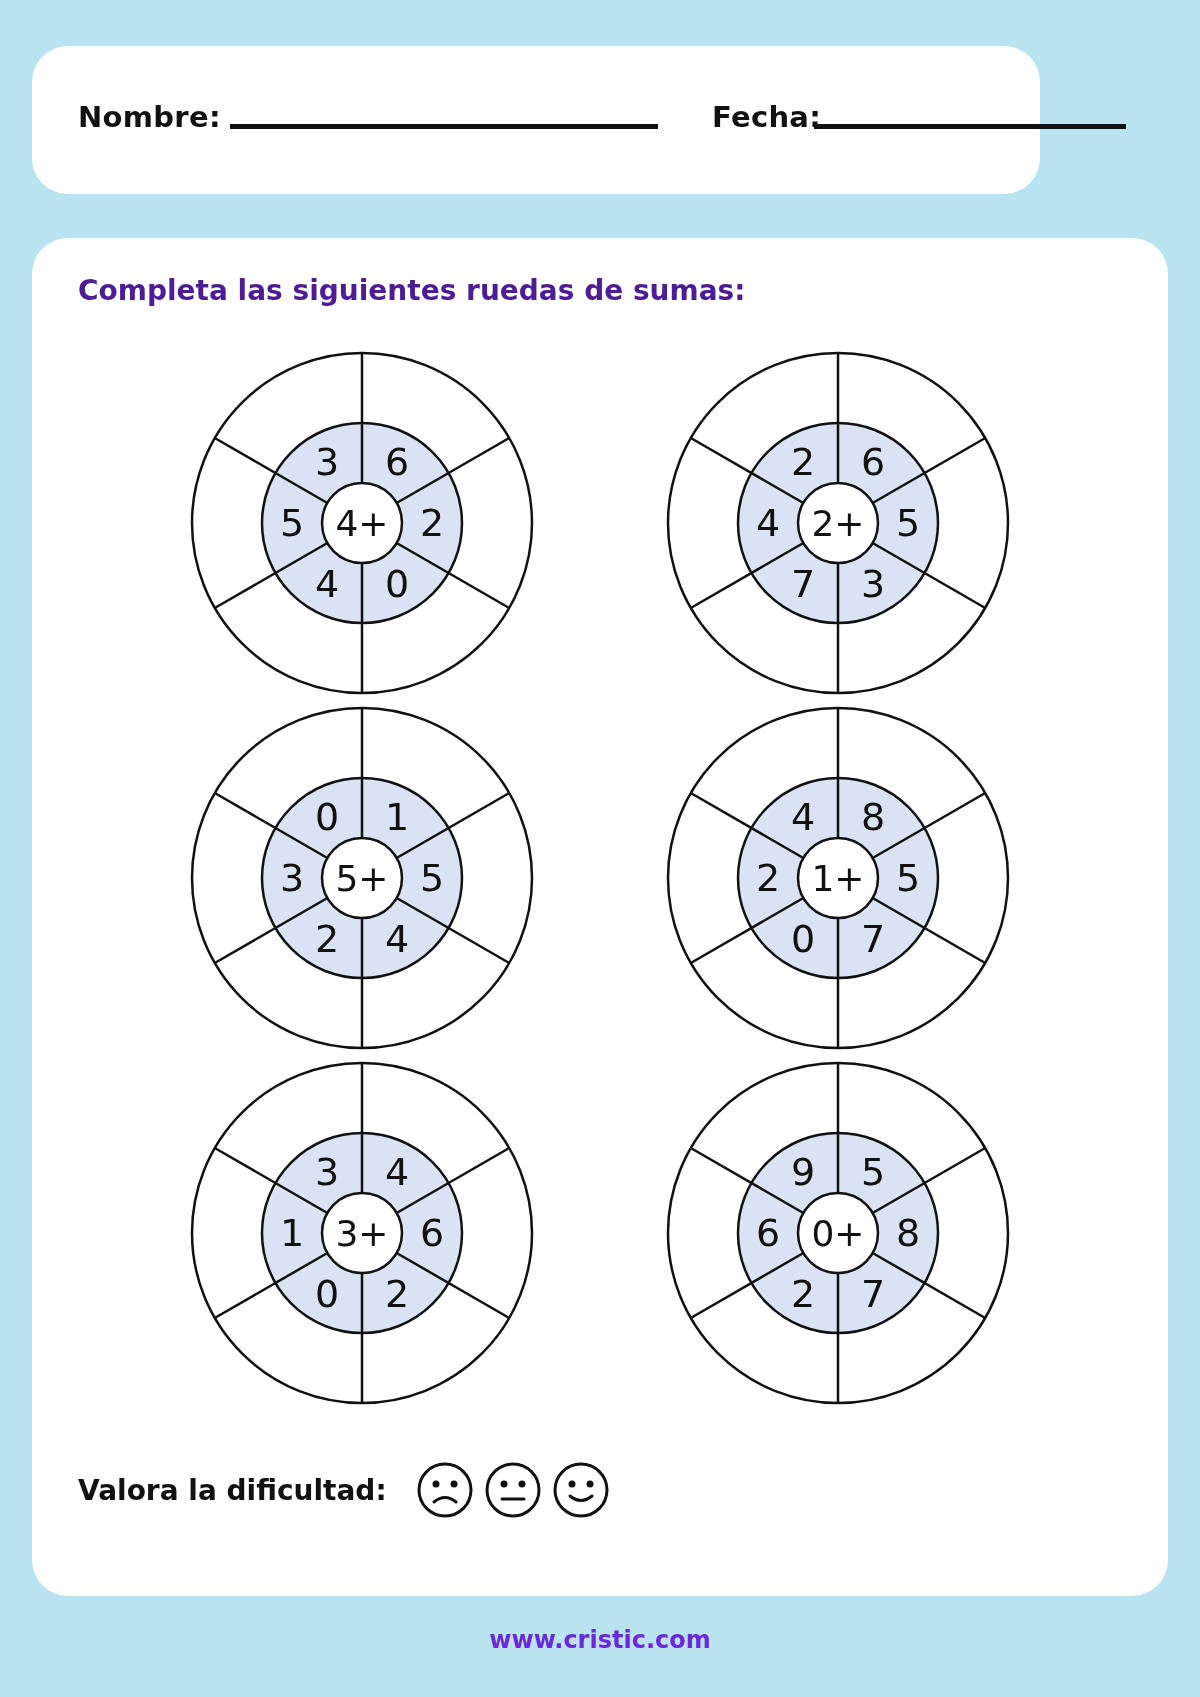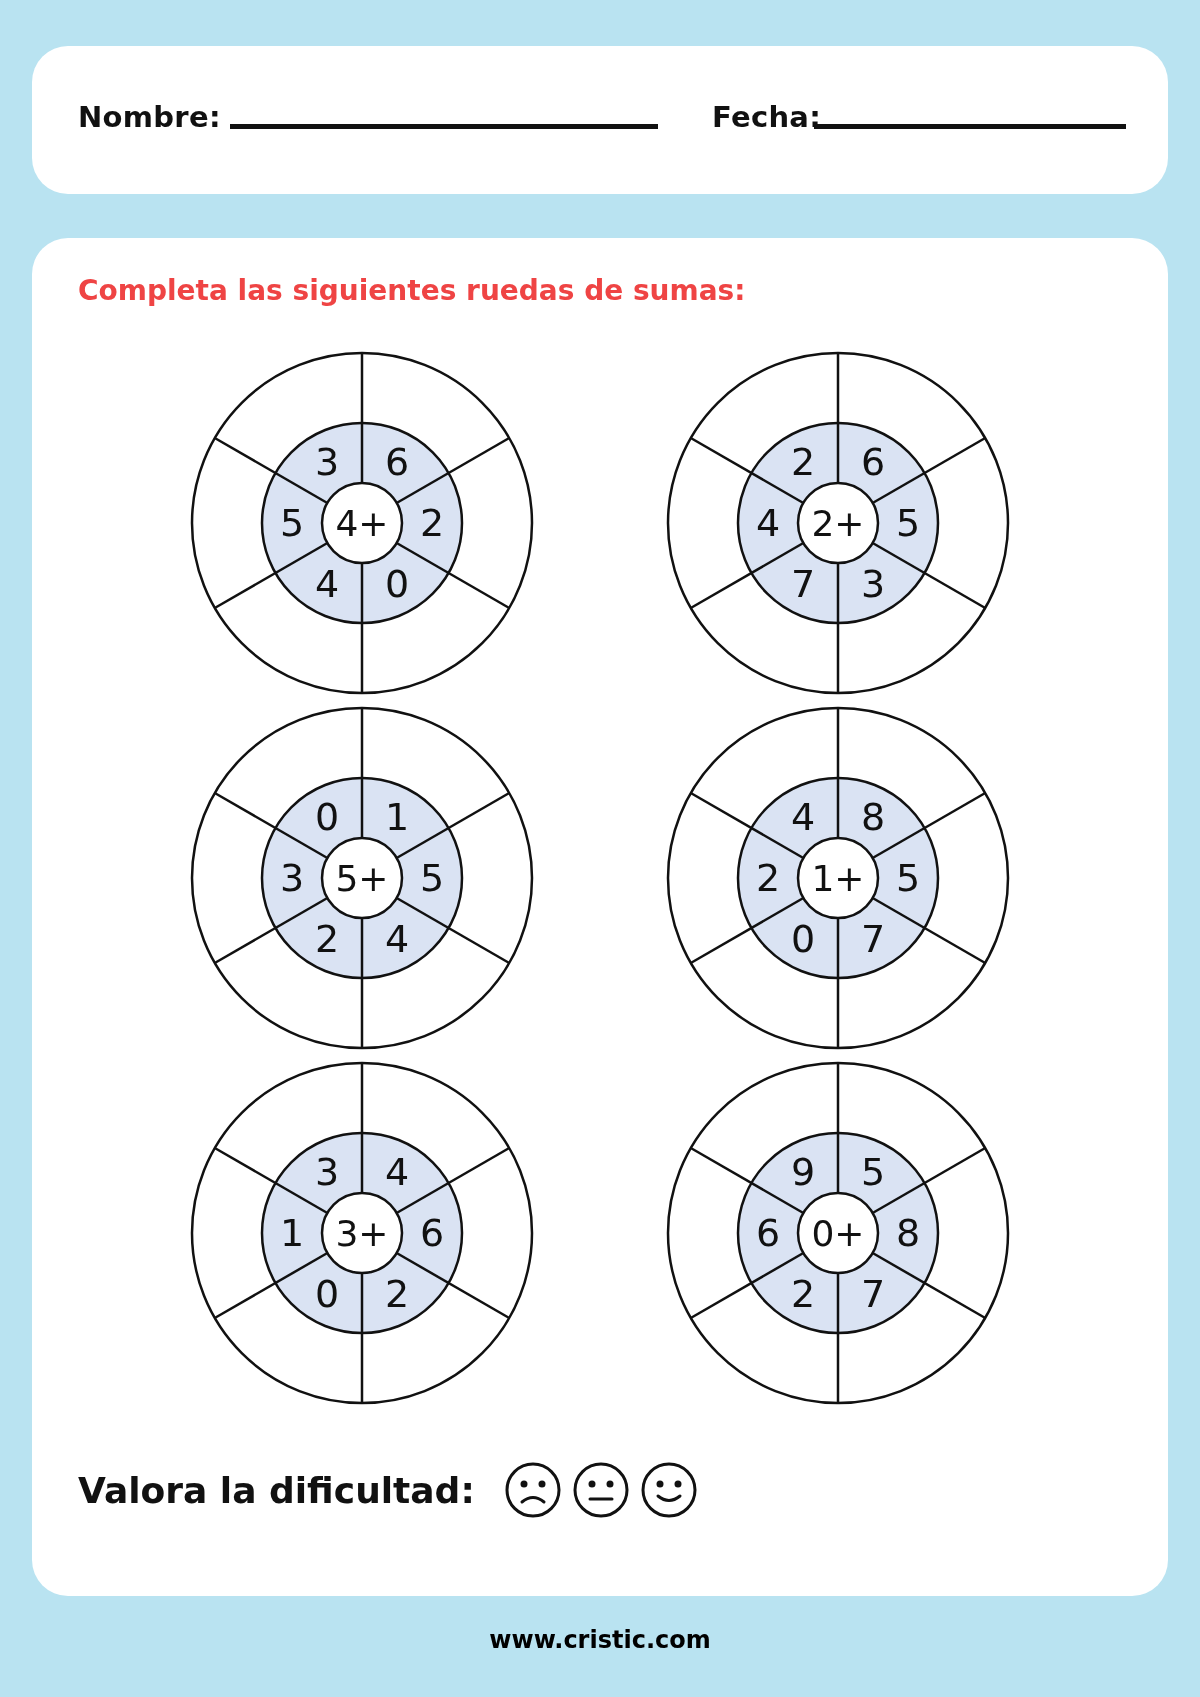--- a/index.html
+++ b/index.html
@@ -8,21 +8,21 @@
       background: #b9e3f1;
       position: relative;
       font-family: "DejaVu Sans", sans-serif;
       overflow: hidden;
     }
     .card {
       position: absolute;
       background: #ffffff;
       border-radius: 36px;
     }
-    #header-card { left: 32px; top: 46px; width: 1136px; height: 148px; }
+    #header-card { left: 32px; top: 46px; width: 1008px; height: 148px; }
     #main-card { left: 32px; top: 238px; width: 1136px; height: 1358px; }
     .field-label {
       position: absolute;
       font-weight: bold;
       font-size: 29px;
       color: #111;
       top: 54px;
       font-family: "DejaVu Sans", sans-serif;
       letter-spacing: 0.3px;
     }
@@ -30,45 +30,45 @@
       position: absolute;
       height: 5px;
       background: #111;
       top: 78px;
     }
     .title {
       position: absolute;
       left: 46px; top: 36px;
       font-weight: bold;
       font-size: 28px;
-      color: #ef4444;
+      color: #4c1d95;
     }
     #wheels-svg { position: absolute; left: 0; top: 0; }
     .wheel-text {
       font-family: "DejaVu Sans", sans-serif;
       font-size: 38px;
       fill: #111;
       text-anchor: middle;
       dominant-baseline: central;
     }
     .center-text { font-size: 36px; }
     .rating {
       position: absolute;
       left: 46px; top: 1222px;
       display: flex; align-items: center;
     }
-    .rating-label { font-weight: bold; font-size: 36px; color: #111; margin-right: 28px; }
+    .rating-label { font-weight: bold; font-size: 28px; color: #111; margin-right: 28px; }
     .face { width: 60px; height: 60px; margin-right: 8px; cursor: pointer; }
     .footer {
       position: absolute;
       left: 0; width: 1200px; top: 1626px;
       text-align: center;
       font-weight: bold;
       font-size: 24px;
-      color: #000000;
+      color: #6d28d9;
     }
   </style>
 </head>
 <body>
 
 <div class="card" id="header-card">
   <span class="field-label" style="left:46px;">Nombre:</span>
   <div class="field-line" style="left:198px; width:428px;"></div>
   <span class="field-label" style="left:663px;margin-left:17px;">Fecha:</span>
   <div class="field-line" style="left:782px; width:312px;"></div>

